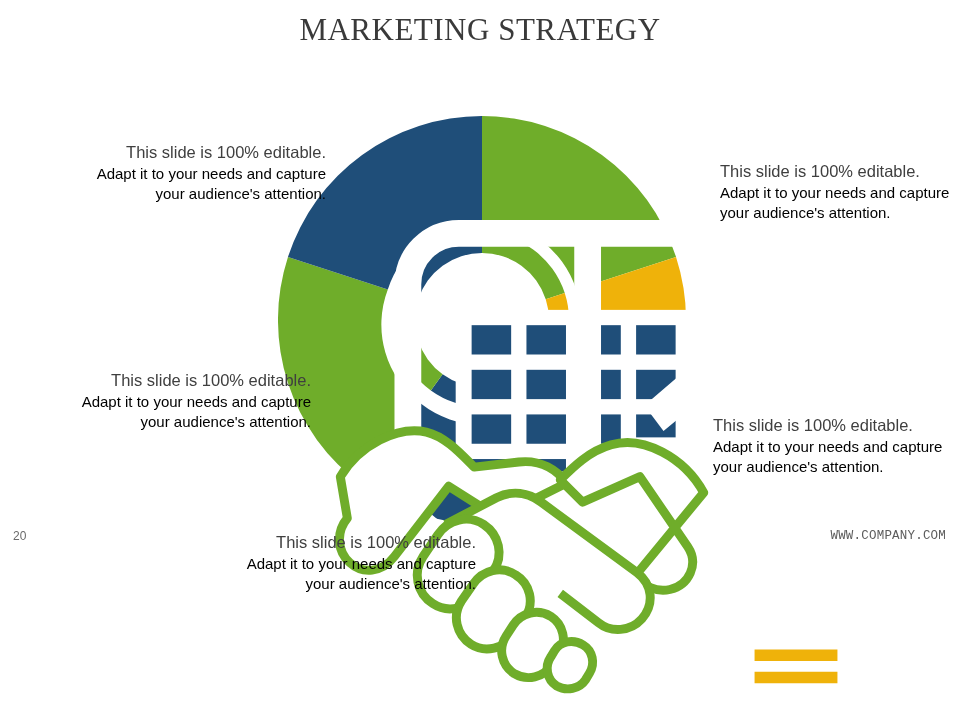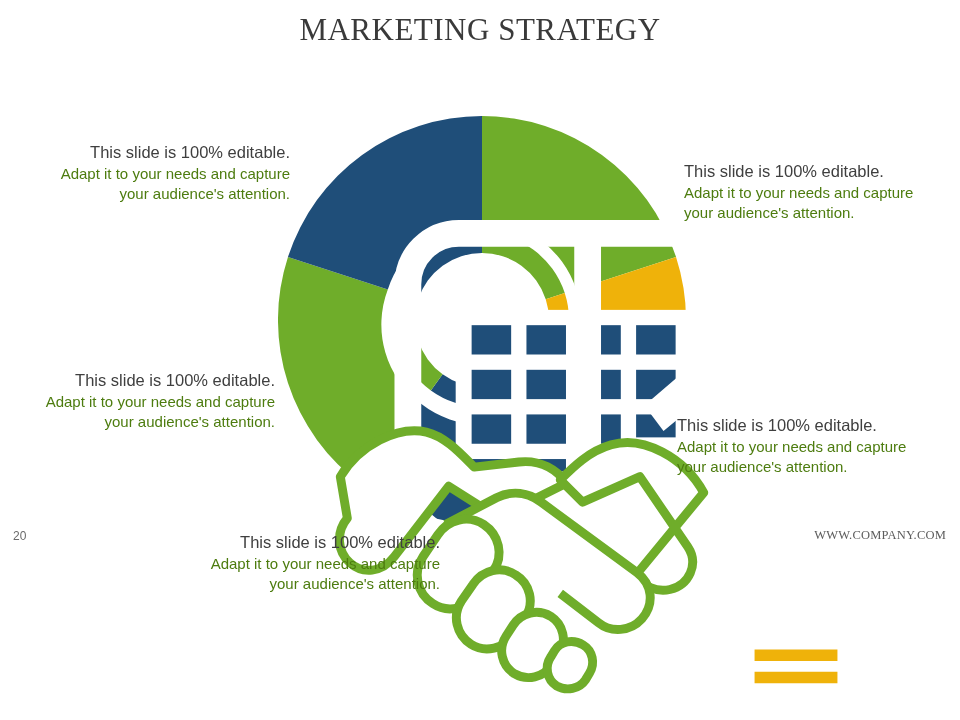--- a/index.html
+++ b/index.html
@@ -59,29 +59,30 @@
   #icon-calendar  { left: 98px;  top: 60px;  }
   #icon-barchart  { left: 258px; top: 60px;  }
   #icon-bulb      { left: 314px; top: 230px; }
   #icon-hourglass { left: 177px; top: 330px; }
   #icon-handshake { left: 40px;  top: 230px; }
 
   
   .callout {
     position: absolute;
     line-height: 1.30;
+    margin-left: 36px;
   }
   .callout .headline {
     font-size: 16.5px;
     color: #3f3f3f;
     white-space: nowrap;
   }
   .callout .body {
     font-size: 15px;
-    color: #4d7c0f;
+    color: #000000;
     margin-top: 1px;
   }
   .align-right { text-align: right; }
   .align-left  { text-align: left; }
 
   #callout-0 { left: 40px;  top: 142px; width: 250px; }
   #callout-1 { left: 684px; top: 161px; width: 240px; }
   #callout-2 { left: 677px; top: 415px; width: 245px; }
   #callout-3 { left: 190px; top: 532px; width: 250px; }
   #callout-4 { left: 35px;  top: 370px; width: 240px; }
@@ -95,21 +96,21 @@
     color: #6a6a6a;
     font-family: "Liberation Sans", sans-serif;
   }
   #footer-url {
     position: absolute;
     right: 14px;
     bottom: 16px;
     font-size: 12.5px;
     letter-spacing: 0.2px;
     color: #5c5c5c;
-    font-family: Liberation Serif, serif;
+    font-family: Liberation Mono, monospace;
     margin-left: 11px;
   }
 </style>
 </head>
 <body>
 
 <div id="slide">
 
   <div id="slide-title">MARKETING STRATEGY</div>
 

